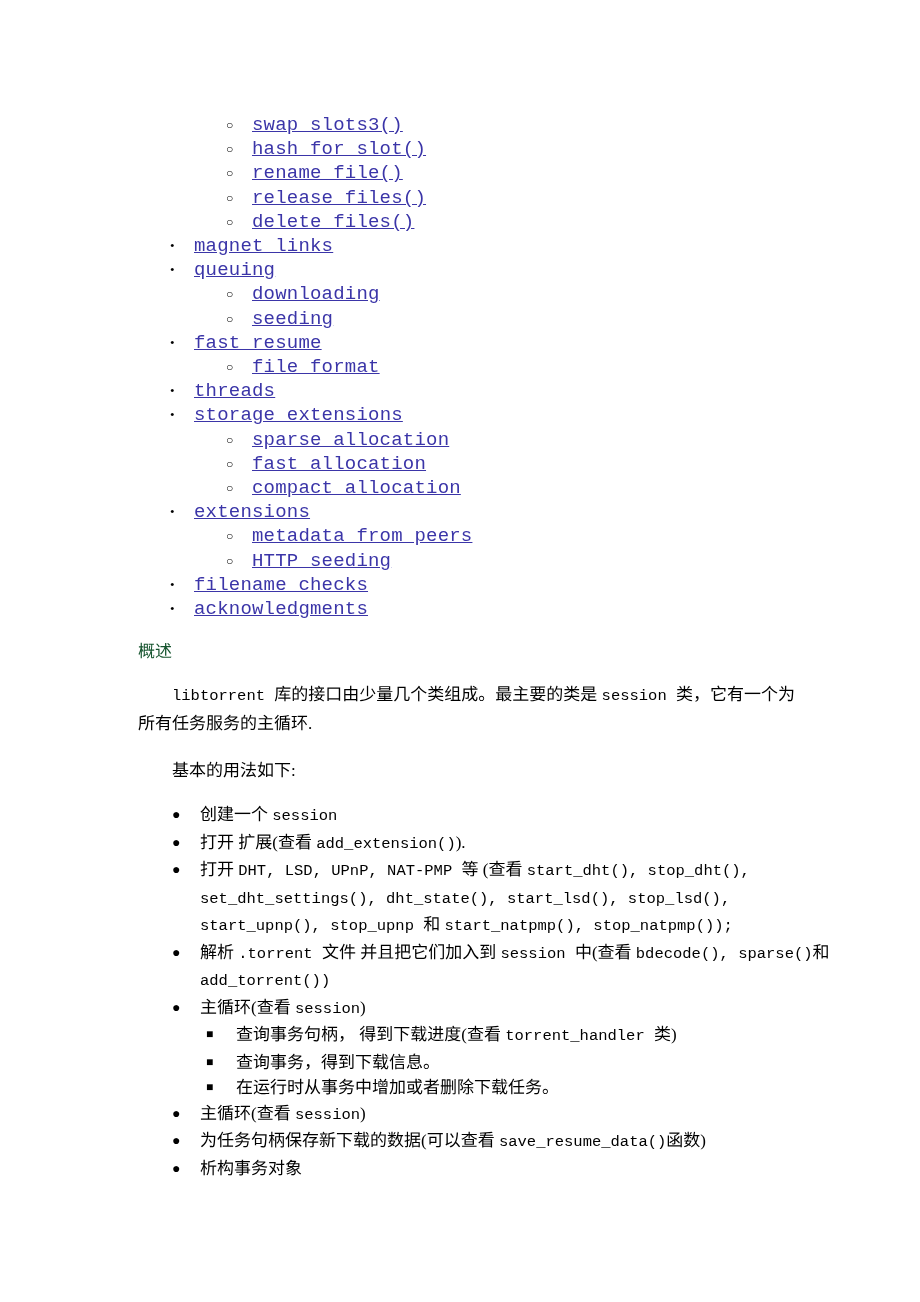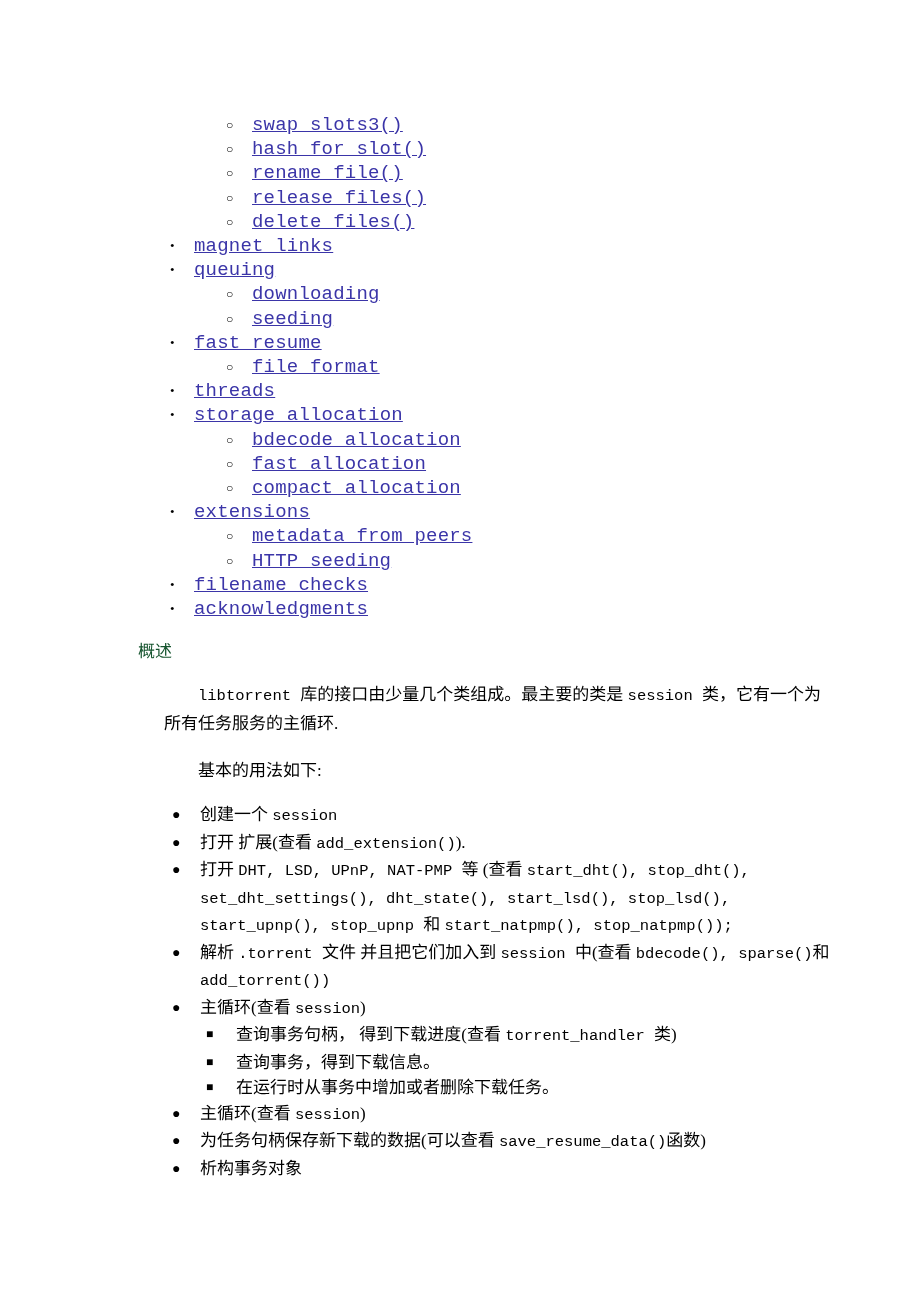--- a/index.html
+++ b/index.html
@@ -95,21 +95,20 @@
     color: #14532d;
   }
 
   .para {
     position: absolute;
     font-family: "Liberation Serif", "DejaVu Serif", serif;
     font-size: 17px;
     line-height: 27px;
     color: #000;
     width: 660px;
-    margin-left: 26px;
   }
 
   .para .code,
   .code {
     font-family: "Liberation Mono", "DejaVu Sans Mono", monospace;
     font-size: 15.5px;
   }
 
   #para-intro {
     left: 138px;
@@ -216,25 +215,25 @@
       <li class="li-row lvl2">
         <span class="marker">○</span>
         <a class="link" href="#">file format</a>
       </li>
       <li class="li-row lvl1">
         <span class="marker">•</span>
         <a class="link" href="#">threads</a>
       </li>
       <li class="li-row lvl1">
         <span class="marker">•</span>
-        <a class="link" href="#">storage allocation</a>
-      </li>
-      <li class="li-row lvl2">
-        <span class="marker">○</span>
-        <a class="link" href="#">bdecode allocation</a>
+        <a class="link" href="#">storage extensions</a>
+      </li>
+      <li class="li-row lvl2">
+        <span class="marker">○</span>
+        <a class="link" href="#">sparse allocation</a>
       </li>
       <li class="li-row lvl2">
         <span class="marker">○</span>
         <a class="link" href="#">fast allocation</a>
       </li>
       <li class="li-row lvl2">
         <span class="marker">○</span>
         <a class="link" href="#">compact allocation</a>
       </li>
       <li class="li-row lvl1">

